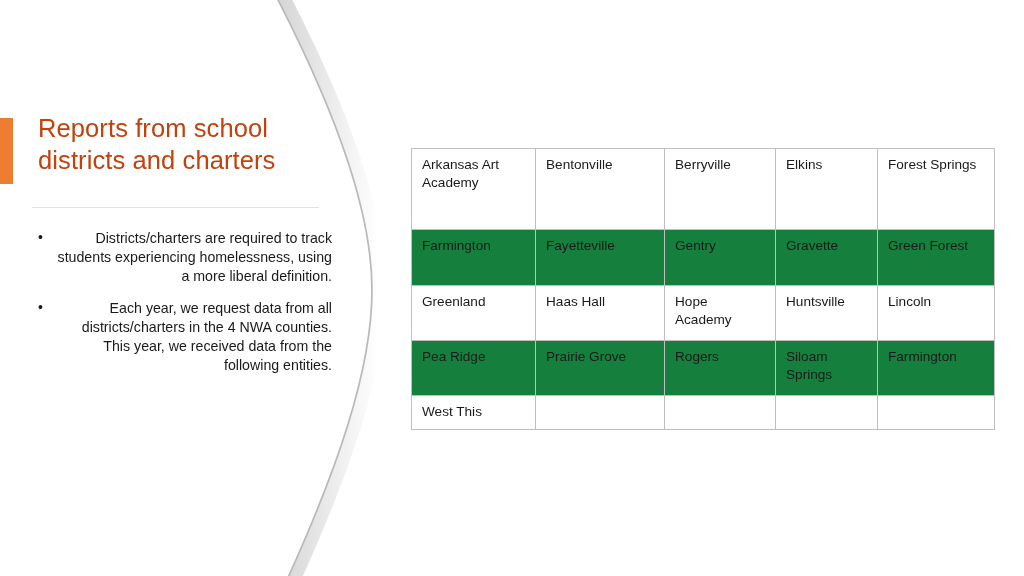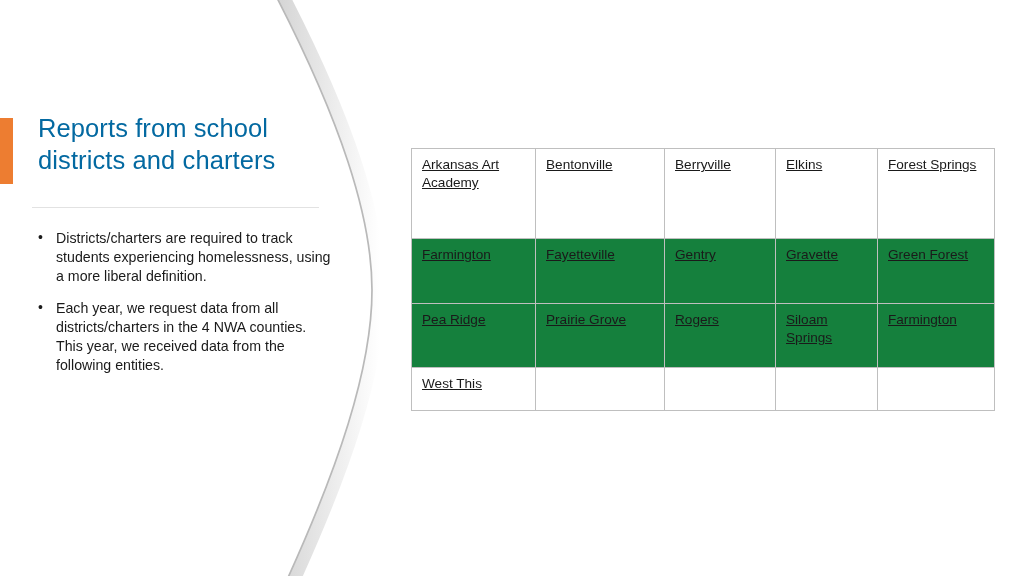--- a/index.html
+++ b/index.html
@@ -49,21 +49,21 @@
     height: 66px;
     background: #ED7D31;
   }
   #page-title {
     position: absolute;
     left: 38px;
     top: 0;
     width: 290px;
     font-size: 25.5px;
     line-height: 32px;
-    color: #0369a1;
+    color: #c2410c;
     font-weight: 400;
     letter-spacing: 0.1px;
     white-space: pre-line;
   }
   #title-divider {
     position: absolute;
     left: 32px;
     top: 95px;
     width: 287px;
     height: 1px;
@@ -93,40 +93,40 @@
     position: absolute;
     left: 6px;
     top: -1px;
     font-size: 14px;
     line-height: 18.8px;
     color: #1a1a1a;
   }
   .bullet-text {
     display: block;
     white-space: pre-wrap;
+    text-align: right;
   }
 
   
   #districts-table {
     position: absolute;
     left: 411px;
     top: 148px;
     width: 583px;
     border-collapse: collapse;
     table-layout: fixed;
   }
   #districts-table td {
     border: 1px solid #bfbfbf;
-    padding: 7px 9px 14px 10px;
+    padding: 7px 9px 5px 10px;
     font-size: 13.6px;
     line-height: 18px;
     color: #1a1a1a;
     vertical-align: top;
     background: #ffffff;
-    text-decoration: underline;
   }
   #districts-table tr.row-shaded td {
     background: #15803d;
   }
   
   #districts-table col.c0 { width: 124px; }
   #districts-table col.c1 { width: 129px; }
   #districts-table col.c2 { width: 111px; }
   #districts-table col.c3 { width: 102px; }
   #districts-table col.c4 { width: 117px; }
@@ -186,20 +186,27 @@
         <td>Elkins</td>
         <td>Forest Springs</td>
       </tr>
       <tr class="r1 row-shaded">
         <td>Farmington</td>
         <td>Fayetteville</td>
         <td>Gentry</td>
         <td>Gravette</td>
         <td>Green Forest</td>
       </tr>
+      <tr class="r2">
+        <td>Greenland</td>
+        <td>Haas Hall</td>
+        <td>Hope Academy</td>
+        <td>Huntsville</td>
+        <td>Lincoln</td>
+      </tr>
       <tr class="r3 row-shaded">
         <td>Pea Ridge</td>
         <td>Prairie Grove</td>
         <td>Rogers</td>
         <td>Siloam Springs</td>
         <td>Farmington</td>
       </tr>
       <tr class="r4">
         <td>West This</td>
         <td></td>

